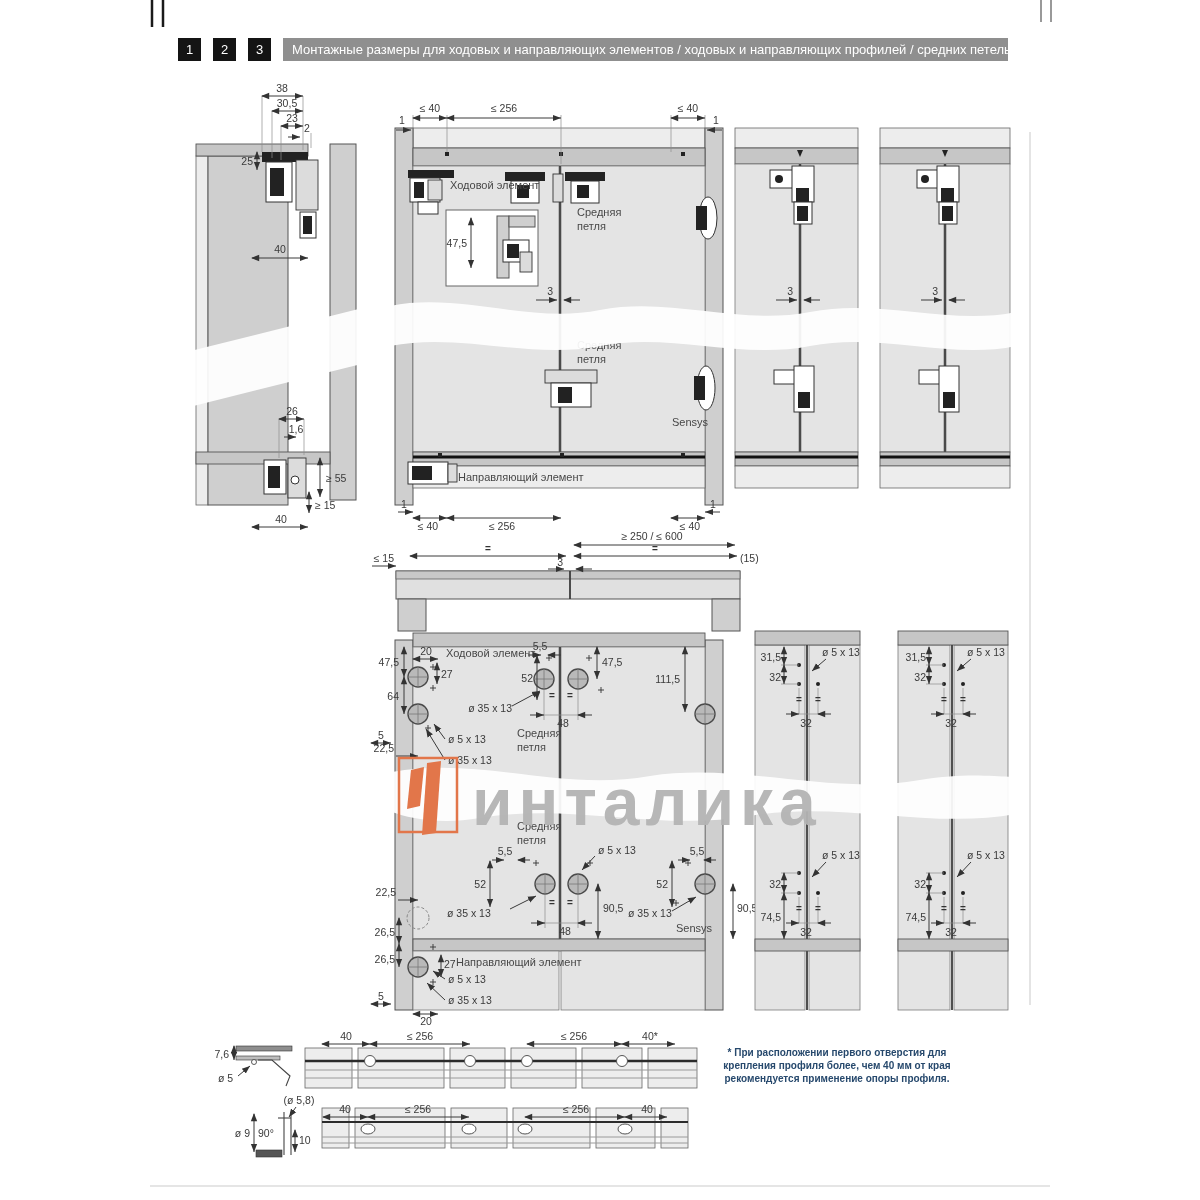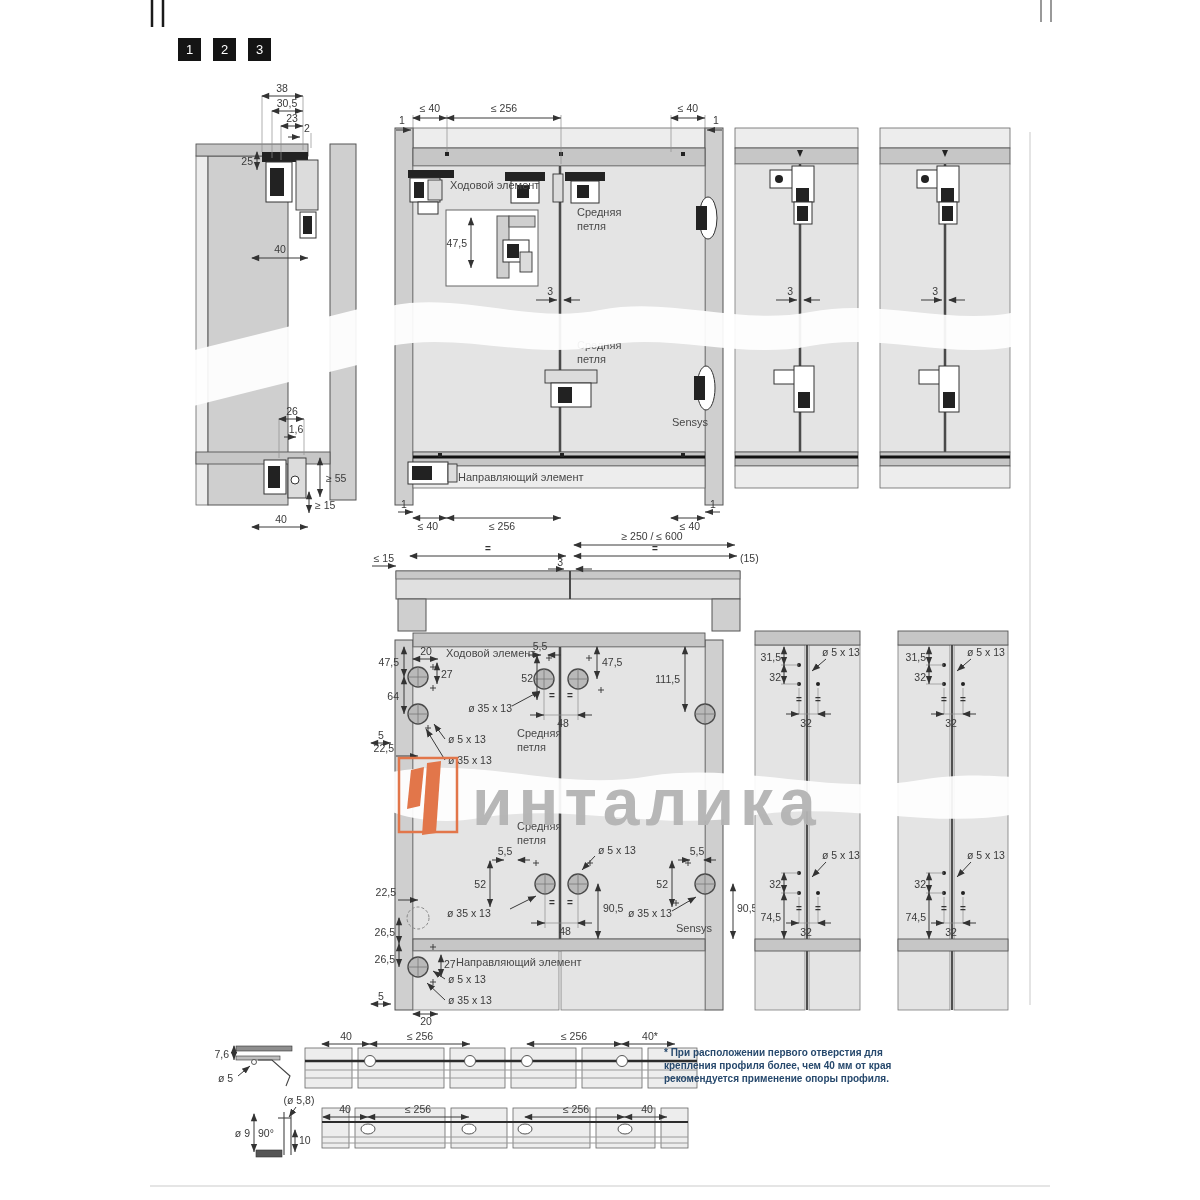--- a/index.html
+++ b/index.html
@@ -3,22 +3,22 @@
 <meta charset="utf-8">
 <style>
   html,body{margin:0;padding:0;background:#fff;}
   .page{position:relative;width:1200px;height:1200px;background:#fff;overflow:hidden;
         font-family:"Liberation Sans",sans-serif;}
   .hdr{position:absolute;left:178px;top:38px;display:flex;height:23px;}
   .tab{width:23px;height:23px;background:#141414;color:#fff;font-size:13px;
        display:flex;align-items:center;justify-content:center;margin-right:12px;}
   .hbar{width:716px;height:23px;background:#8f8f8f;color:#fff;font-size:13px;
         line-height:23px;padding-left:9px;white-space:nowrap;overflow:hidden;}
-  .fnote{position:absolute;left:664px;top:1047px;width:268px;font-size:10px;
-         font-weight:bold;color:#27496d;line-height:1.28;}
+  .fnote{position:absolute;left:703px;top:1047px;width:268px;font-size:10px;
+         font-weight:bold;color:#27496d;line-height:1.28;text-align:center;}
   svg{position:absolute;left:0;top:0;}
   svg text{font-family:"Liberation Sans",sans-serif;font-size:10.5px;fill:#3a3a3a;}
   text.lb{font-size:11px;fill:#474747;}
   text.tm{text-anchor:middle;} text.te{text-anchor:end;}
   text.eq{font-size:10px;font-weight:bold;text-anchor:middle;fill:#333;}
   text.wm{font-size:66px;font-weight:bold;fill:#b4b4b4;letter-spacing:6px;opacity:.95;}
   .p1{fill:#cfcfcf;stroke:#555;stroke-width:1;}       
   .p2{fill:#e4e4e4;stroke:#7a7a7a;stroke-width:.8;}   
   .p3{fill:#c6c6c6;stroke:#555;stroke-width:.9;}      
   .p4{fill:#ededed;stroke:#666;stroke-width:.8;}      
@@ -38,20 +38,21 @@
 </style>
 </head>
 <body>
 
 <div class="page">
 
   <div class="hdr">
     <div class="tab">1</div>
     <div class="tab">2</div>
     <div class="tab">3</div>
+    <div class="hbar">Монтажные размеры для ходовых и направляющих элементов / ходовых и направляющих профилей / средних петель</div>
   </div>
 
   <svg width="1200" height="1200" viewBox="0 0 1200 1200">
     <defs>
       <marker id="ae" viewBox="0 0 10 10" refX="9" refY="5" markerWidth="9" markerHeight="9" orient="auto">
         <path d="M0,1.5 L9,5 L0,8.5 Z" fill="#333"></path>
         </marker>
       <marker id="as" viewBox="0 0 10 10" refX="1" refY="5" markerWidth="9" markerHeight="9" orient="auto">
         <path d="M9,1.5 L0,5 L9,8.5 Z" fill="#333"></path>
         </marker>

